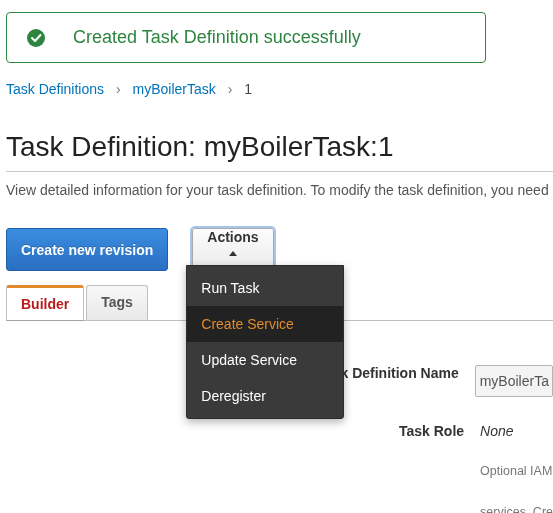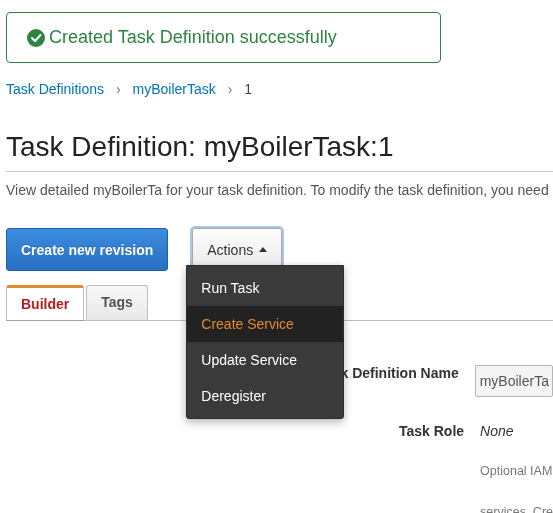--- a/index.html
+++ b/index.html
@@ -13,23 +13,23 @@
       padding: 12px 0 0 6px;
       background: #fff;
     }
 
     .alert-success {
       border: 1px solid #2e8540;
       border-radius: 4px;
       padding: 14px 20px;
       display: flex;
       align-items: center;
-      gap: 4px;
+      gap: 28px;
       margin-right: 0;
-      width: 435px;
+      width: 480px;
     }
     .alert-success .icon svg { display: block; }
     .alert-text {
       color: #2e8540;
       font-size: 18px;
     }
 
     .breadcrumb {
       margin-top: 18px;
       font-size: 14px;
@@ -76,22 +76,23 @@
       background: linear-gradient(#3b8de0, #2a6fc2);
       border: 1px solid #1f5ea9;
       color: #fff;
       font-weight: 700;
       text-shadow: 0 -1px 0 rgba(0,0,0,0.2);
     }
     .btn-default {
       background: linear-gradient(#fdfdfd, #eaeaea);
       border: 1px solid #aaa;
       color: #333;
-      font-weight: 400;
+      font-weight: 700;
       box-shadow: 0 0 0 2px rgba(30,110,200,0.4);
+      flex-direction: column;
     }
     .caret-up {
       width: 0; height: 0;
       border-left: 4px solid transparent;
       border-right: 4px solid transparent;
       border-bottom: 5px solid #333;
     }
 
     .actions-wrap { position: relative; }
     .dropdown {
@@ -201,21 +202,21 @@
 <div class="breadcrumb">
   <a>Task Definitions</a>
   <span class="sep">›</span>
   <a>myBoilerTask</a>
   <span class="sep">›</span>
   <span class="current">1</span>
 </div>
 
 <h1 class="page-title">Task Definition: myBoilerTask:1</h1>
 <hr class="title-rule">
-<div class="subtitle">View detailed myBoilerTa for your task definition. To modify the task definition, you need</div>
+<div class="subtitle">View detailed information for your task definition. To modify the task definition, you need</div>
 
 <div class="button-row">
   <button class="btn btn-primary">
     <span>Create new revision</span>
   </button>
   <div class="actions-wrap">
     <button class="btn btn-default">
       <span>Actions</span>
       <span class="caret-up"></span>
     </button>

